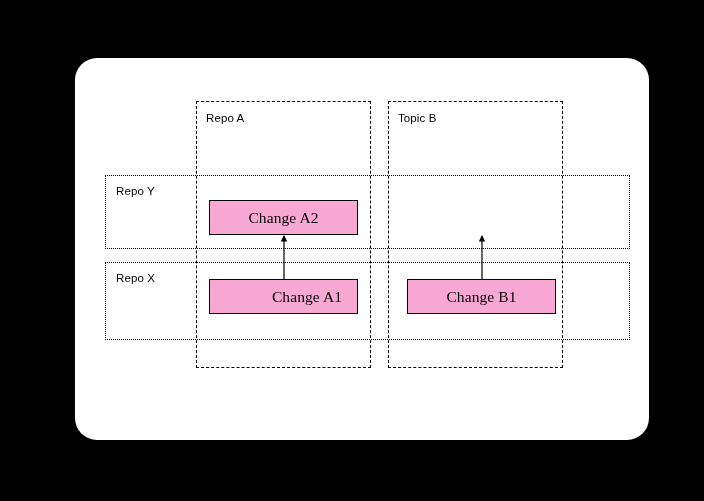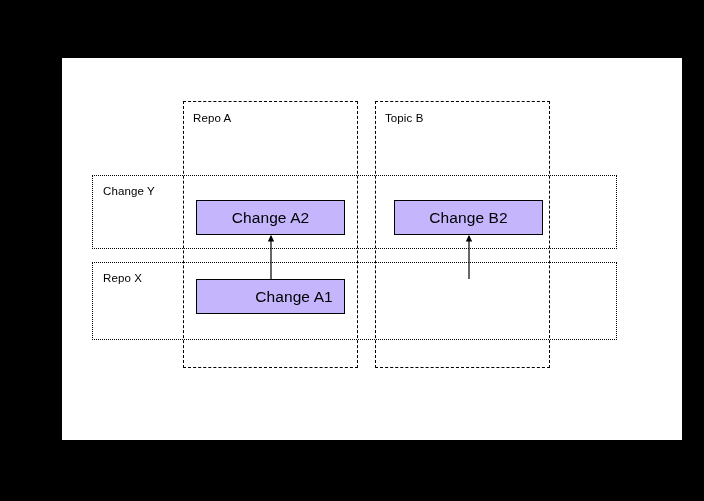--- a/index.html
+++ b/index.html
@@ -12,25 +12,26 @@
     position: relative;
     width: 704px;
     height: 501px;
     background: #000000;
     overflow: hidden;
     font-family: "Liberation Sans", "DejaVu Sans", sans-serif;
   }
   
   #canvas {
     position: absolute;
-    left: 62px;
+    left: 75px;
     top: 58px;
-    width: 620px;
+    width: 574px;
     height: 382px;
     background: #ffffff;
+    border-radius: 22px;
   }
   
   .layer {
     position: absolute;
     left: 0;
     top: 0;
     width: 100%;
     height: 100%;
   }
 
@@ -52,29 +53,30 @@
     line-height: 13px;
     color: #000000;
     white-space: nowrap;
     letter-spacing: 0.1px;
   }
 
   
   .node {
     position: absolute;
     box-sizing: border-box;
-    background: #c4b5fd;
+    background: #f9a8d4;
     border: 1.3px solid #000000;
     display: flex;
     align-items: center;
     justify-content: center;
     color: #000000;
     font-size: 15.5px;
     letter-spacing: 0.1px;
     white-space: nowrap;
+    font-family: Liberation Serif, serif;
   }
 
   
   #arrows {
     position: absolute;
     left: 0;
     top: 0;
     width: 580px;
     height: 382px;
     pointer-events: none;
@@ -96,37 +98,37 @@
     <div class="layer">
       <div class="group-box dashed" id="box-repo-a" style="left: 121px; top: 43px; width: 175px; height: 267px;"></div>
       <div class="group-label" id="label-repo-a" style="left: 131px; top: 54px;">Repo A</div>
 
       <div class="group-box dashed" id="box-repo-b" style="left: 313px; top: 43px; width: 175px; height: 267px;"></div>
       <div class="group-label" id="label-repo-b" style="left: 323px; top: 54px;">Topic B</div>
     </div>
 
     <div class="layer">
       <div class="group-box dotted" id="box-topic-y" style="left: 30px; top: 117px; width: 525px; height: 74px;"></div>
-      <div class="group-label" id="label-topic-y" style="left: 41px; top: 127px;">Change Y</div>
+      <div class="group-label" id="label-topic-y" style="left: 41px; top: 127px;">Repo Y</div>
 
       <div class="group-box dotted" id="box-topic-x" style="left: 30px; top: 204px; width: 525px; height: 78px;"></div>
       <div class="group-label" id="label-topic-x" style="left: 41px; top: 214px;">Repo X</div>
     </div>
 
     <svg id="arrows" viewBox="0 0 580 382">
       <g id="arrow-a1-to-a2">
         <line id="arrow-a1-to-a2-line" x1="209" y1="221" x2="209" y2="178"></line>
         <polygon id="arrow-a1-to-a2-head" points="209,177 205.8,183.5 212.2,183.5"></polygon>
       </g>
       <g id="arrow-b1-to-b2">
         <line id="arrow-b1-to-b2-line" x1="407" y1="221" x2="407" y2="178"></line>
         <polygon id="arrow-b1-to-b2-head" points="407,177 403.8,183.5 410.2,183.5"></polygon>
       </g>
     </svg>
 
     <div class="layer">
       <div class="node" id="node-change-a2" style="left: 134px; top: 142px; width: 149px; height: 35px;">Change A2</div>
-      <div class="node" id="node-change-b2" style="left: 332px; top: 142px; width: 149px; height: 35px;">Change B2</div>
       <div class="node" id="node-change-a1" style="left: 134px; top: 221px; width: 149px; height: 35px; padding-left: 47px;">Change A1</div>
+      <div class="node" id="node-change-b1" style="left: 332px; top: 221px; width: 149px; height: 35px;">Change B1</div>
     </div>
 
   </div>
 </div>
 
 </body></html>

